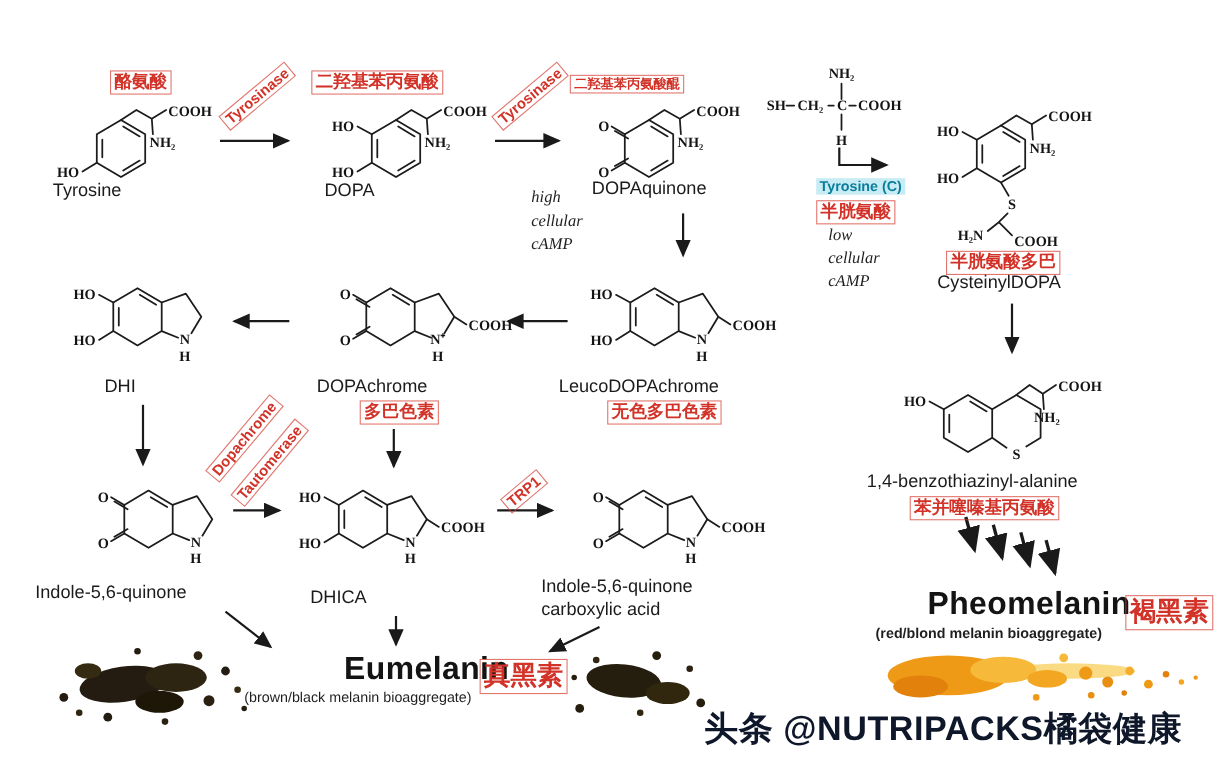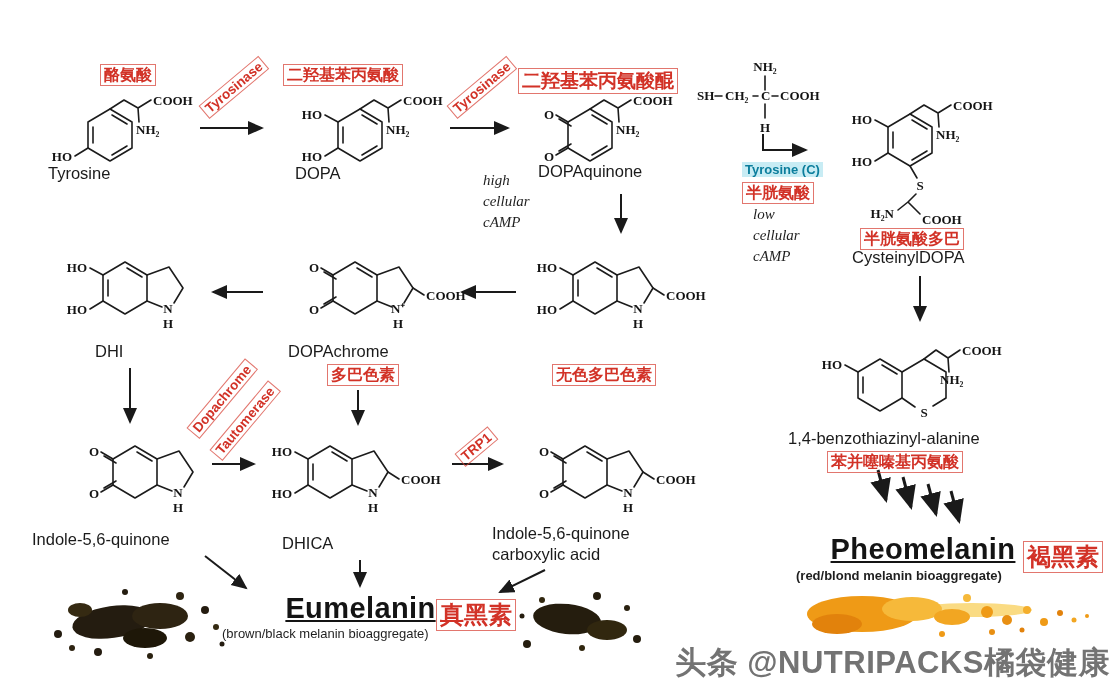--- a/index.html
+++ b/index.html
@@ -6,29 +6,29 @@
   html,body { background:#ffffff; font-family:"Liberation Sans",sans-serif; }
   #canvas { position:relative; width:1120px; height:690px; background:#fff; overflow:hidden; }
   .abs { position:absolute; }
   .mol { overflow:visible; }
   .mol path { fill:none; stroke:#1c1c1c; stroke-width:1.6; stroke-linecap:round; stroke-linejoin:round; }
   .mol text { font:700 13px "Liberation Serif",serif; fill:#141414; }
   .name { font:400 16.5px "Liberation Sans",sans-serif; color:#1b1b1b; text-align:left; }
   .zh { display:inline-block; font:700 16px "Liberation Sans",sans-serif; color:#d23227;
         border:1px solid rgba(214,60,48,.7); padding:0 3px; line-height:1.25; }
   .zh.big { font-size:24px; }
-  .zh.small { font-size:19px; }
+  .zh.small { font-size:12px; }
   .enzyme { display:inline-block; font:700 13.5px "Liberation Sans",sans-serif; color:#d23227;
             border:1px solid rgba(214,60,48,.7); padding:0 3px; transform-origin:0 50%; white-space:nowrap; }
   .camp { font:italic 400 15px "Liberation Serif",serif; color:#1f1f1f; white-space:pre-line; line-height:1.4; }
-  .big-name { font:700 29px "Liberation Sans",sans-serif; color:#141414; text-align:center; letter-spacing:.4px;text-decoration:underline; }
+  .big-name { font:700 29px "Liberation Sans",sans-serif; color:#141414; text-align:right; letter-spacing:.4px; }
   .sub-name { font:400 13px "Liberation Sans",sans-serif; color:#1f1f1f; text-align:left; }
   .sub-name.bold { font-weight:700; }
   .cys-tag { display:inline-block; font:700 13px "Liberation Sans",sans-serif; color:#0b7d9c; background:#c8ecf4; padding:0 3px; }
-  .watermark { font:700 31px "Liberation Sans",sans-serif; color:#737373; text-align:right; letter-spacing:.5px; }
+  .watermark { font:700 31px "Liberation Sans",sans-serif; color:#0f172a; letter-spacing:.5px; }
 </style>
 </head>
 <body>
 
 <div id="canvas">
 
   <svg class="abs" style="left:0;top:0" width="1120" height="690">
     <defs>
       <marker id="ah" markerWidth="9" markerHeight="8" refX="7" refY="3.5" orient="auto">
         <path d="M0,0 L8,3.5 L0,7 Z" fill="#1a1a1a"></path>
@@ -156,20 +156,21 @@
       <path d="M-22,-13 L-35,-20 M-22,13 L-35,21"></path>
       <path d="M22,-13 L44,-21 L58,0 L49,15 M37,19 L22,13"></path>
       <path d="M58,0 L69,7"></path>
     </g>
     <text x="-38" y="-16" text-anchor="end">HO</text>
     <text x="-38" y="26" text-anchor="end">HO</text>
     <text x="43" y="25" text-anchor="middle">N</text>
     <text x="43" y="40" text-anchor="middle">H</text>
     <text x="71" y="12">COOH</text>
   </svg>
+  <div class="abs name" style="left:508px;top:342px;width:190px">LeucoDOPAchrome</div>
   <span class="abs zh" style="left:552px;top:364px">无色多巴色素</span>
 
   <svg class="abs mol" style="left:270px;top:228px" width="200" height="112" viewBox="-85 -60 200 112">
     <g>
       <path d="M0,-26 L22,-13 L22,13 L0,26 L-22,13 L-22,-13 Z"></path>
       <path d="M2,-20 L17,-11"></path>
       <path d="M-22,-13 L-34,-20 M-19,-9 L-31,-16 M-22,13 L-34,20 M-19,9 L-31,16"></path>
       <path d="M22,-13 L44,-21 L58,0 L49,15 M37,19 L22,13"></path>
       <path d="M58,0 L69,7"></path>
     </g>

